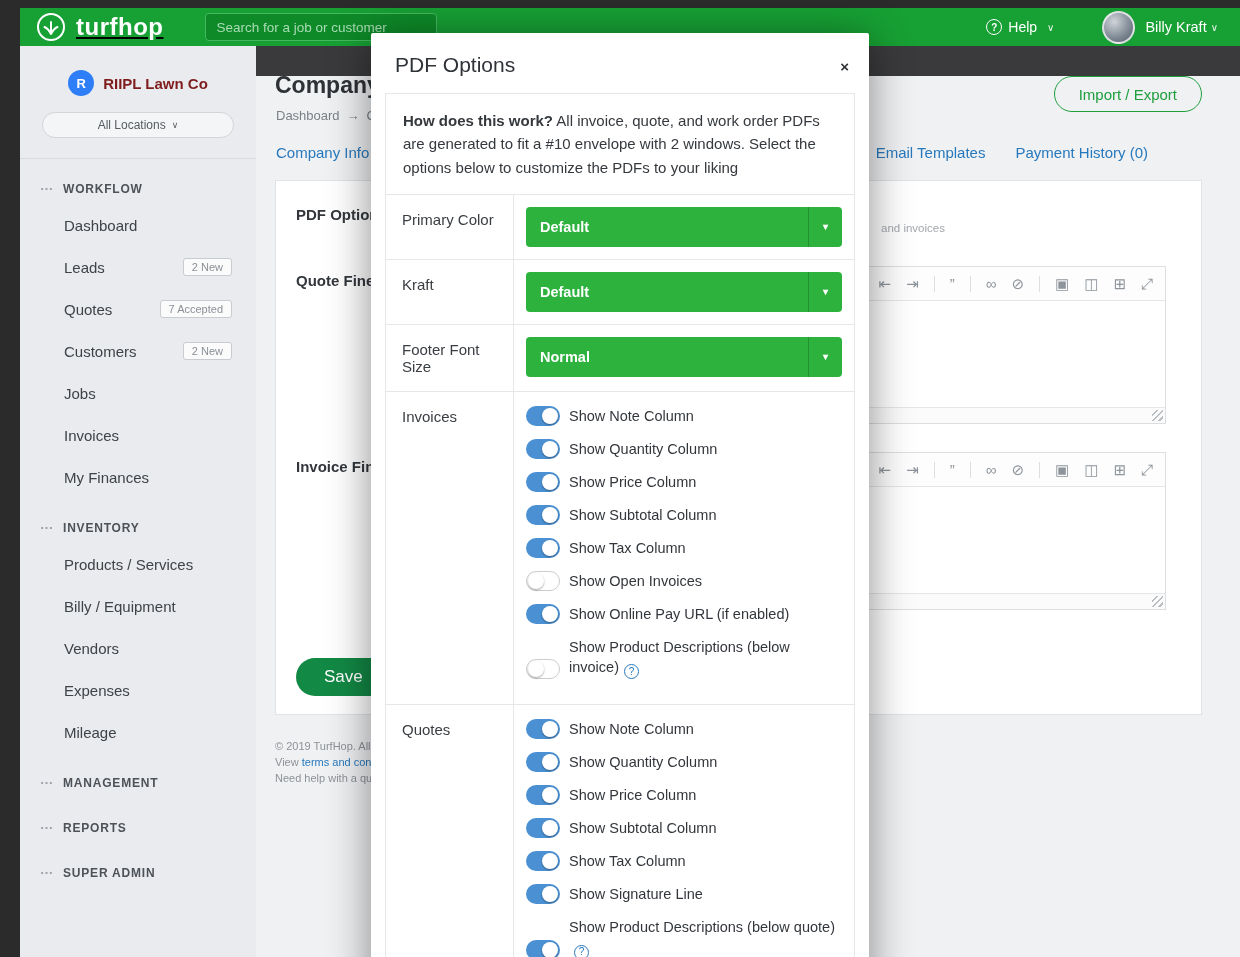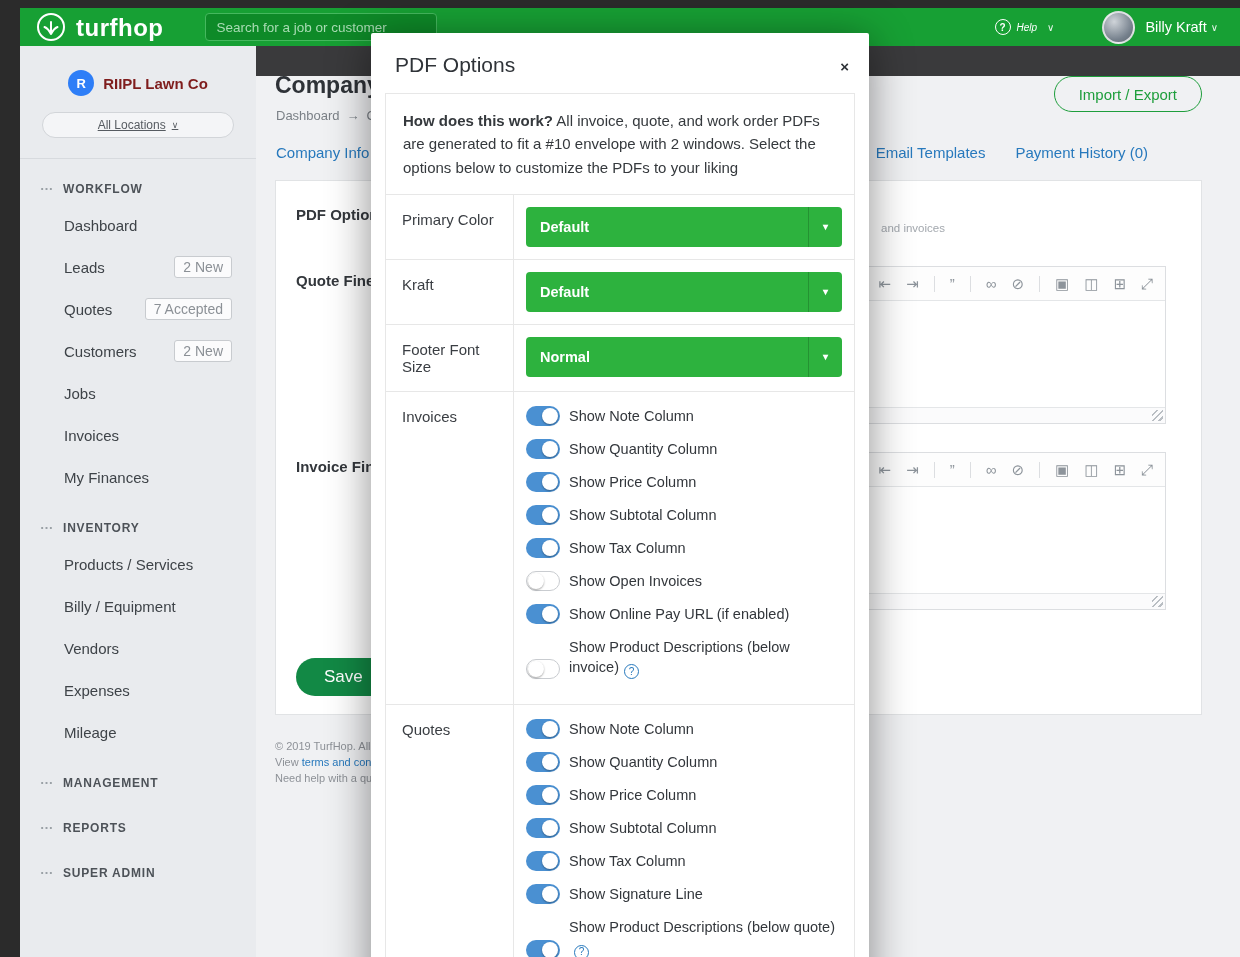--- a/index.html
+++ b/index.html
@@ -2,47 +2,47 @@
 <html style="--body_bg: #2b2b2b; --header_green: #17a034; --search_bg: #0e8a28; --search_border: #45b85e; --search_placeholder: #a9dcb4; --sidebar_bg: #e9ebee; --content_bg: #f0f1f3; --dark_strip: #3a3a3c; --select_green: #2db23e; --save_green: #128945; --import_green: #1e9e3c; --link_blue: #2779bd; --toggle_blue: #4a90d2; --badge_blue: #2e7ef7;"><head>
 <meta charset="utf-8">
 <style>
   * { margin:0; padding:0; box-sizing:border-box; }
   html,body { width:1240px; height:957px; overflow:hidden; font-family:"Liberation Sans", sans-serif; }
   .stage { position:relative; width:1240px; height:957px; background:var(--body_bg); overflow:hidden; }
   .app { position:absolute; left:20px; top:8px; width:1220px; height:949px; display:flex; flex-direction:column; }
 
   
   .hdr { height:38px; background:var(--header_green); display:flex; align-items:center; padding:0 22px 0 16px; flex:none; }
-  .logo-wrap { display:flex; align-items:flex-end; cursor:pointer; }
+  .logo-wrap { display:flex; align-items:center; cursor:pointer;text-decoration:underline; }
   .brand { color:#fff; font-size:24px; font-weight:600; letter-spacing:.5px; margin-left:10px; }
   .search { margin-left:42px; width:232px; height:28px; background:var(--search_bg); border:1px solid var(--search_border); border-radius:4px; color:#eafbea; font-size:13.5px; padding:0 10px; outline:none; }
   .search::placeholder { color:var(--search_placeholder); }
   .hdr-right { margin-left:auto; display:flex; align-items:center; color:#fff; }
   .help-grp { display:flex; align-items:center; gap:6px; cursor:pointer; }
   .q-circ { width:16px; height:16px; border:1.4px solid #fff; border-radius:50%; font-size:10px; font-weight:bold; display:flex; align-items:center; justify-content:center; }
-  .hdr-help-label { font-size:10px;font-style:italic; }
+  .hdr-help-label { font-size:14px; }
   .chev { font-size:10px; opacity:.9; margin-left:4px; }
   .avatar { width:33px; height:33px; border-radius:50%; margin-left:48px; background:radial-gradient(circle at 35% 30%, #cfd4d9, #76818d 65%, #59636d); border:2px solid rgba(255,255,255,.75); cursor:pointer; }
   .user-name { font-size:14.5px; margin-left:10px; cursor:pointer; }
 
   
   .cols { display:flex; flex:1; min-height:0; }
 
   
   .sidebar { width:236px; background:var(--sidebar_bg); flex:none; overflow:hidden; }
   .company { display:flex; align-items:center; justify-content:center; gap:9px; margin-top:24px; cursor:pointer; }
   .co-badge { width:26px; height:26px; border-radius:50%; background:var(--badge_blue); color:#fff; font-size:13px; font-weight:bold; display:flex; align-items:center; justify-content:center; }
   .co-name { font-size:15px; font-weight:600; color:#7f1d1d; }
-  .loc-pill { margin:16px auto 0; width:192px; height:26px; background:#f4f5f7; border:1px solid #d2d5d9; border-radius:13px; display:flex; align-items:center; justify-content:center; gap:6px; font-size:12px; color:#565b61; cursor:pointer;text-decoration:underline; }
+  .loc-pill { margin:16px auto 0; width:192px; height:26px; background:#f4f5f7; border:1px solid #d2d5d9; border-radius:13px; display:flex; align-items:center; justify-content:center; gap:6px; font-size:12px; color:#565b61; cursor:pointer; }
   .loc-chev { font-size:9px; color:#565b61; }
   .side-div { height:1px; background:#d7dade; margin-top:20px; }
   .side-sec { display:flex; align-items:center; gap:9px; padding:22px 0 8px 20px; font-size:12px; font-weight:bold; letter-spacing:.8px; color:#4d5258; cursor:pointer; }
   .sec-icon { color:#9aa0a6; font-size:13px; letter-spacing:1px; }
   .side-item { height:42px; display:flex; align-items:center; padding:0 24px 0 44px; font-size:15px; color:#3e4348; cursor:pointer; }
-  .side-badge { margin-left:auto; font-size:14px; color:#8b9096; background:#fbfbfc; border:1px solid #c8cbcf; border-radius:3px; padding:2px 8px; white-space:nowrap; }
+  .side-badge { margin-left:auto; font-size:11px; color:#8b9096; background:#fbfbfc; border:1px solid #c8cbcf; border-radius:3px; padding:2px 8px; white-space:nowrap; }
 
   
   .main { flex:1; position:relative; background:var(--content_bg); overflow:hidden; }
   .dark-strip { position:absolute; left:0; top:0; width:100%; height:30px; background:var(--dark_strip); }
   .page-title { position:absolute; left:19px; top:26px; font-size:23px; font-weight:bold; color:#2e3237; }
   .breadcrumb { position:absolute; left:20px; top:62px; font-size:13px; color:#7b8187; display:flex; gap:7px; }
   .breadcrumb .bc-link { cursor:pointer; }
   .import-btn { position:absolute; right:38px; top:30px; height:36px; padding:0 24px; border:1.5px solid var(--import_green); border-radius:18px; color:var(--import_green); font-size:15px; background:transparent; display:flex; align-items:center; cursor:pointer; }
   .tabs { position:absolute; left:20px; right:92px; top:98px; display:flex; align-items:center; gap:30px; }
   .tab { font-size:15px; color:var(--link_blue); cursor:pointer; white-space:nowrap; }

